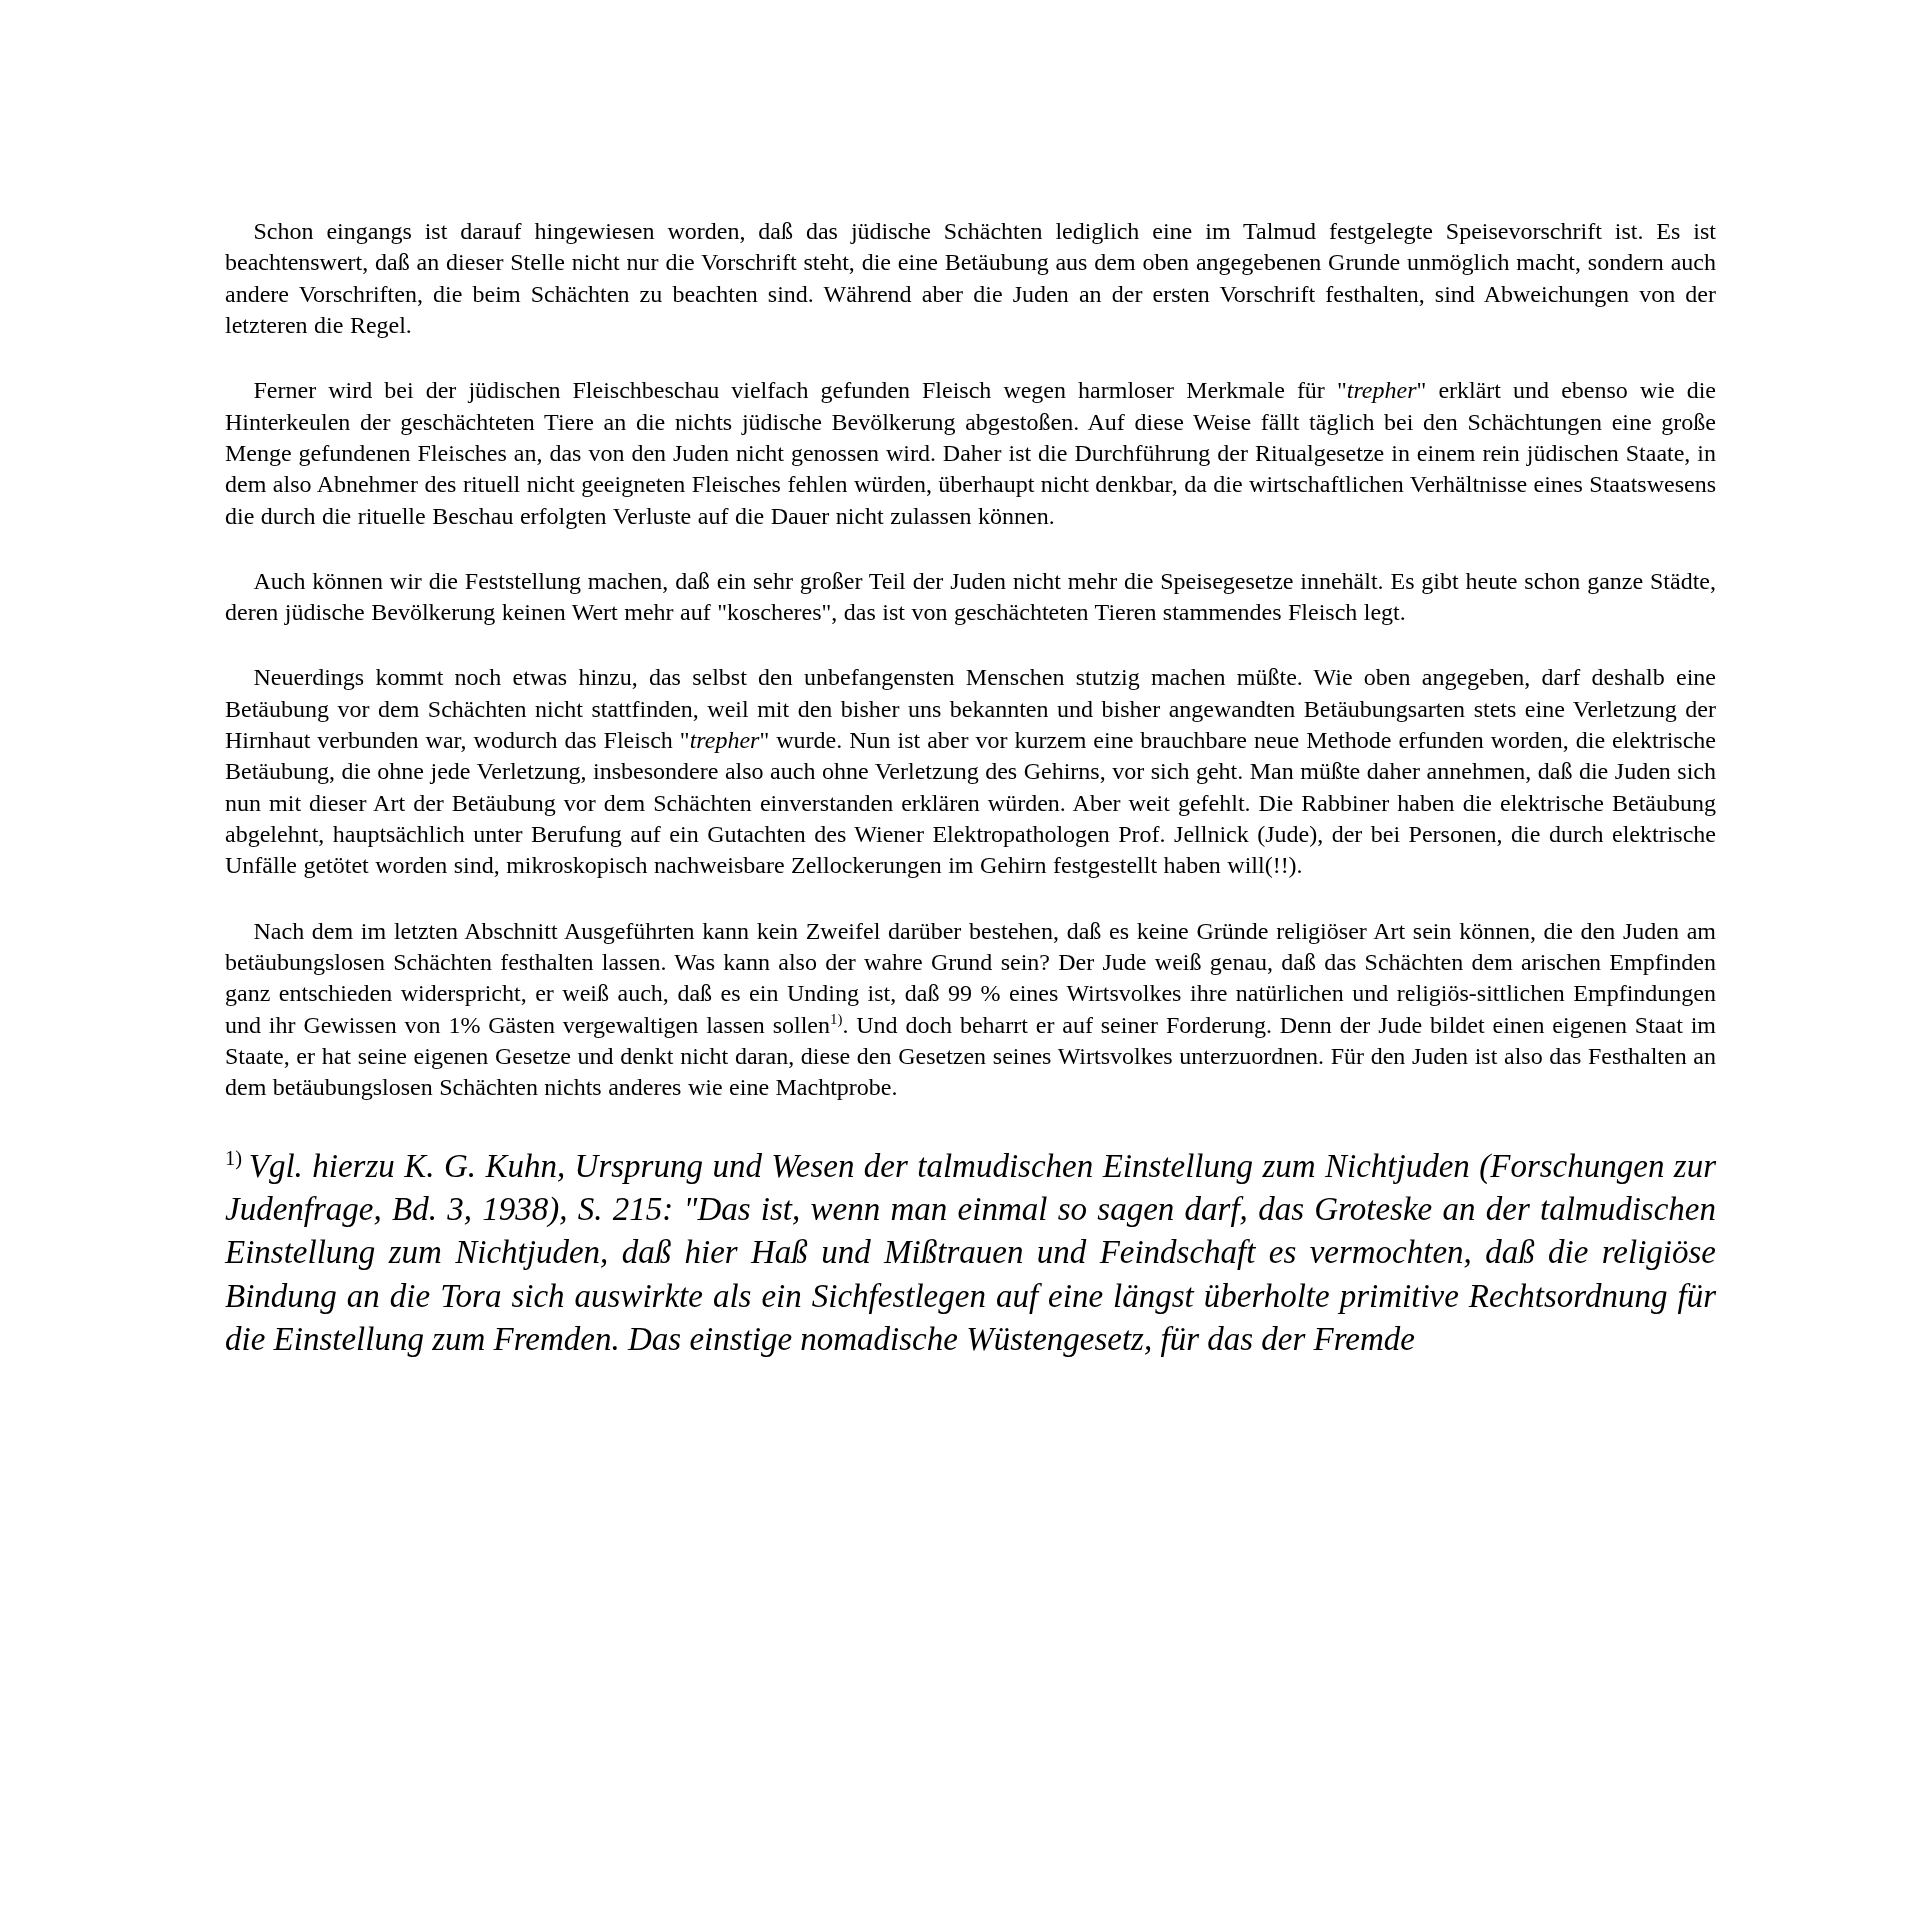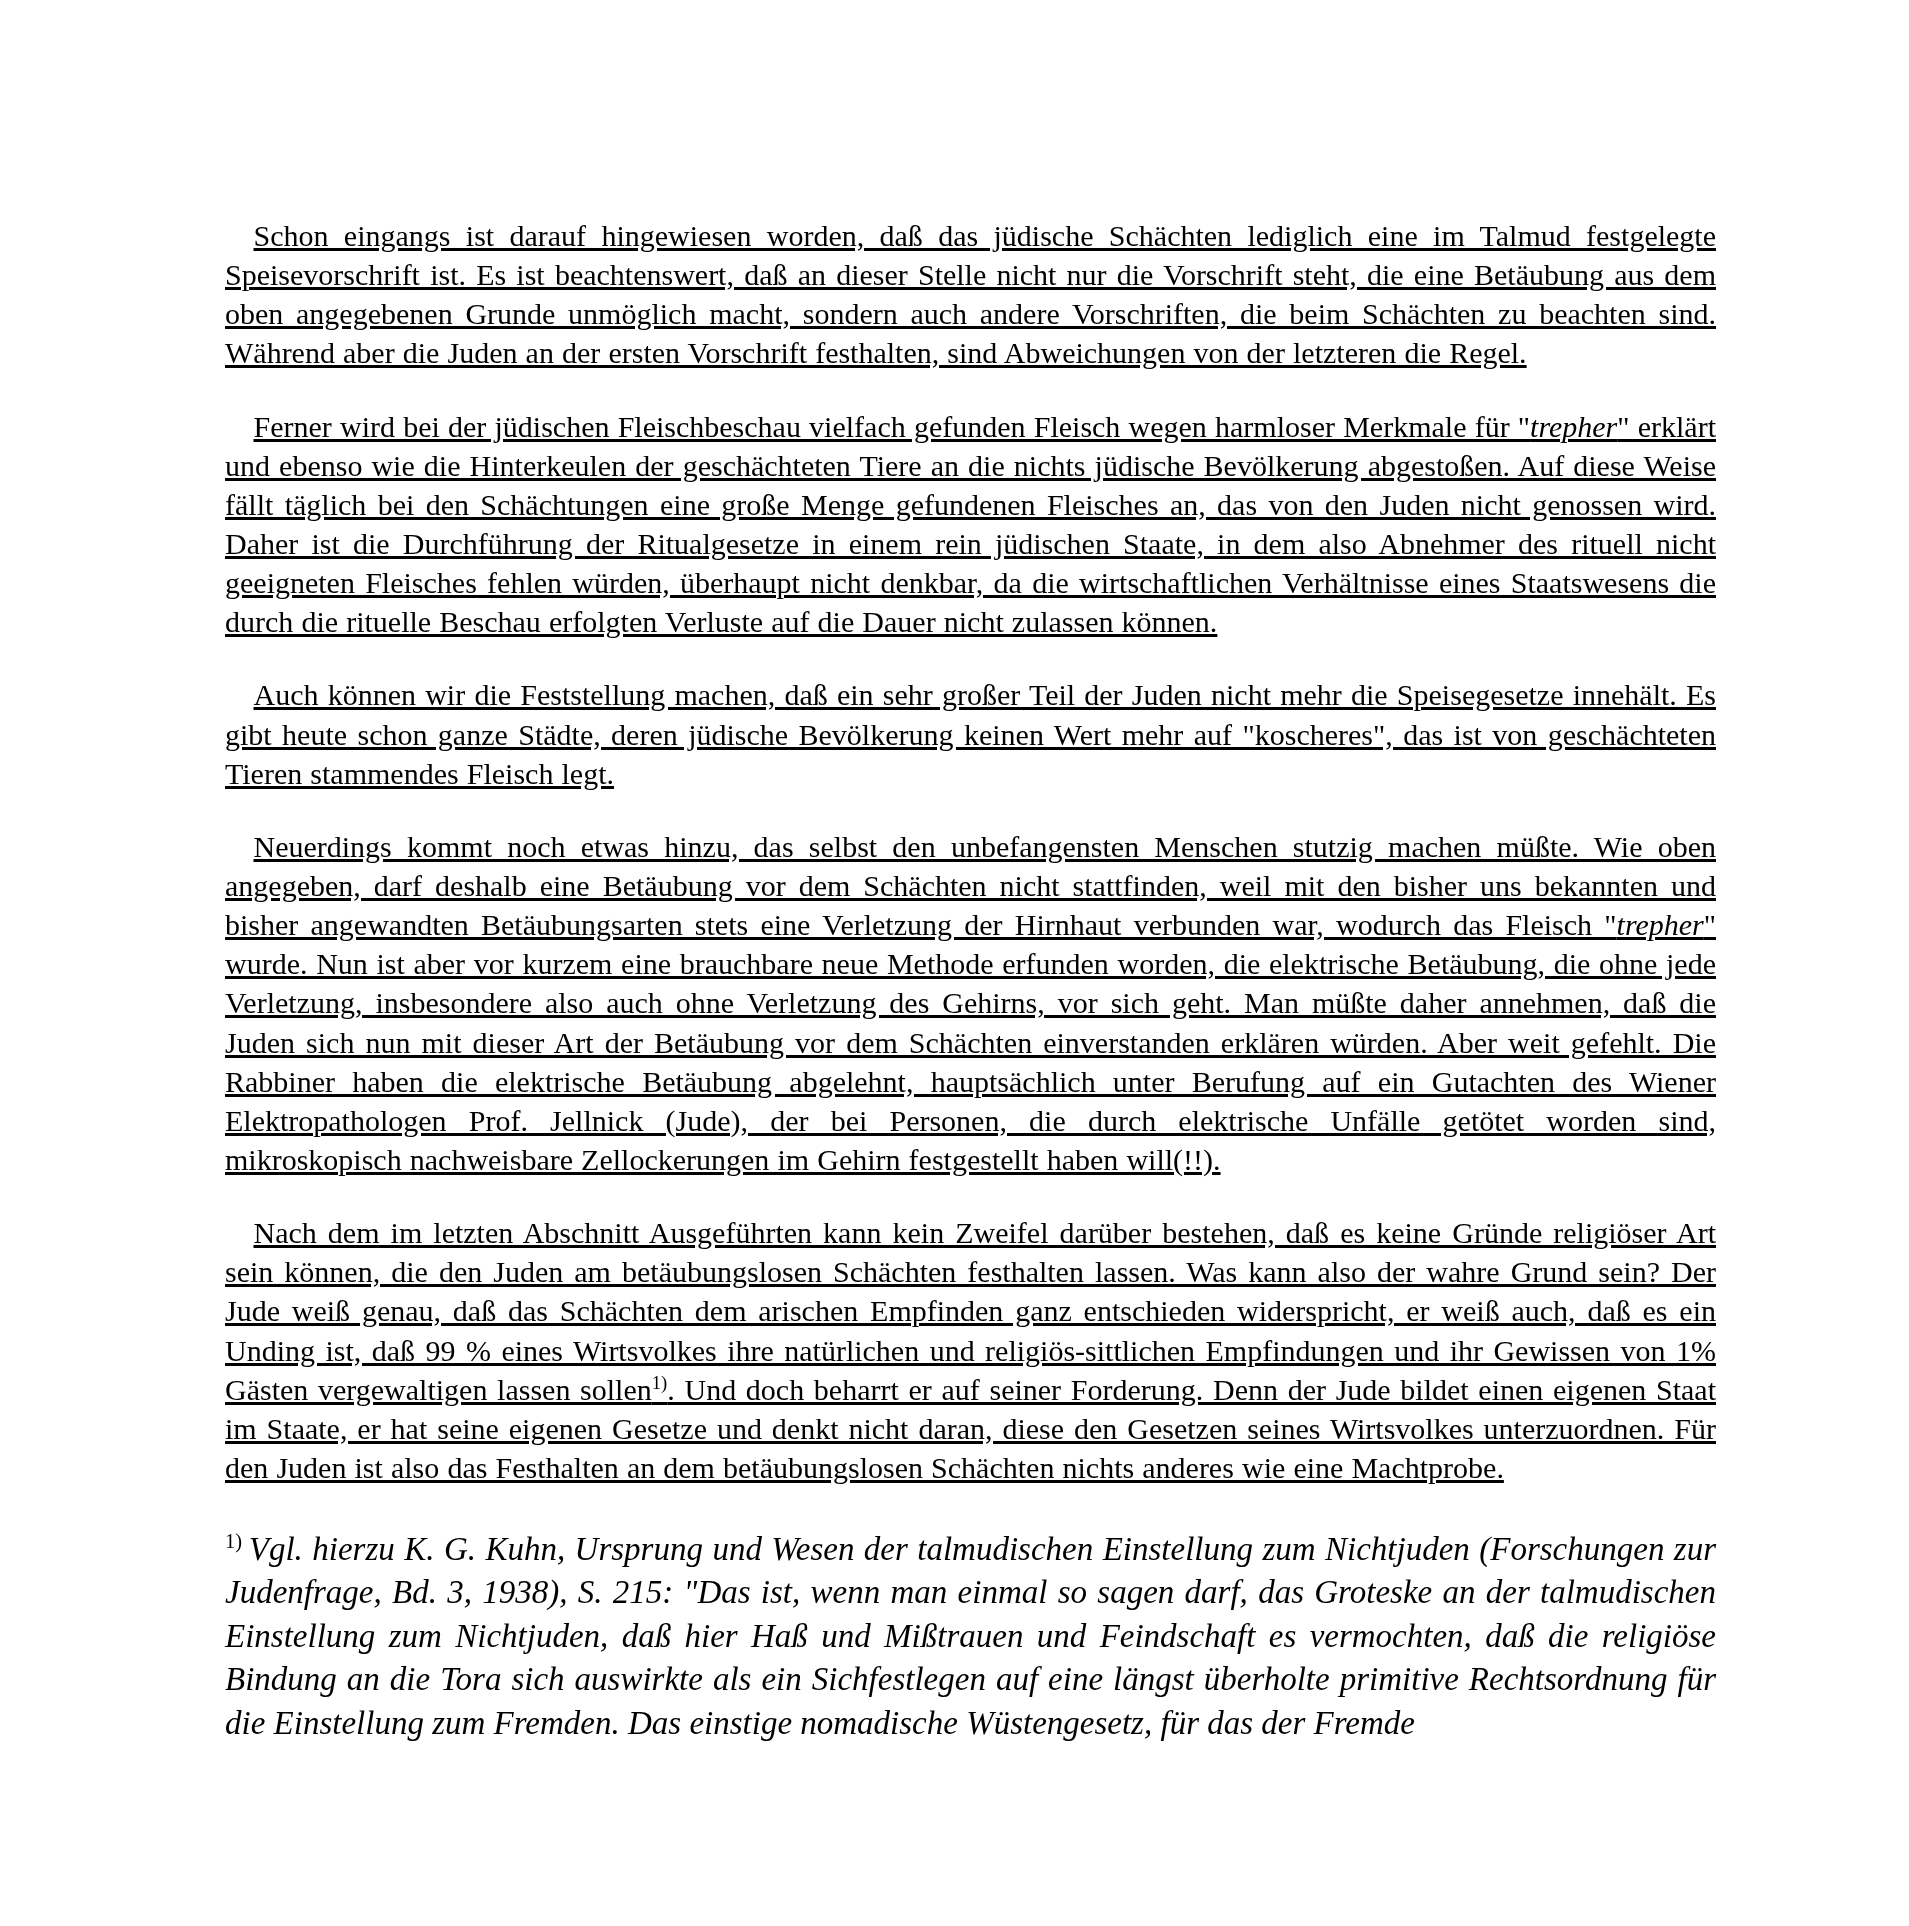--- a/index.html
+++ b/index.html
@@ -18,28 +18,27 @@
     overflow: hidden;
   }
   .content {
     position: absolute;
     left: 225px;
     top: 216px;
     width: 1491px;
   }
   p.body-par {
     margin: 0 0 34px 0;
-    font-size: 30px;
+    font-size: 24px;
     line-height: 1.305;
     text-align: justify;
     text-indent: 28.5px;
     -webkit-hyphens: none;
     hyphens: none;
     word-spacing: 0.02em;
-    text-decoration: underline;
   }
   p.body-par:last-of-type {
     margin-bottom: 0;
   }
   .footnote {
     margin: 41px 0 0 0;
     font-size: 33px;
     line-height: 1.315;
     text-align: justify;
     font-style: italic;

